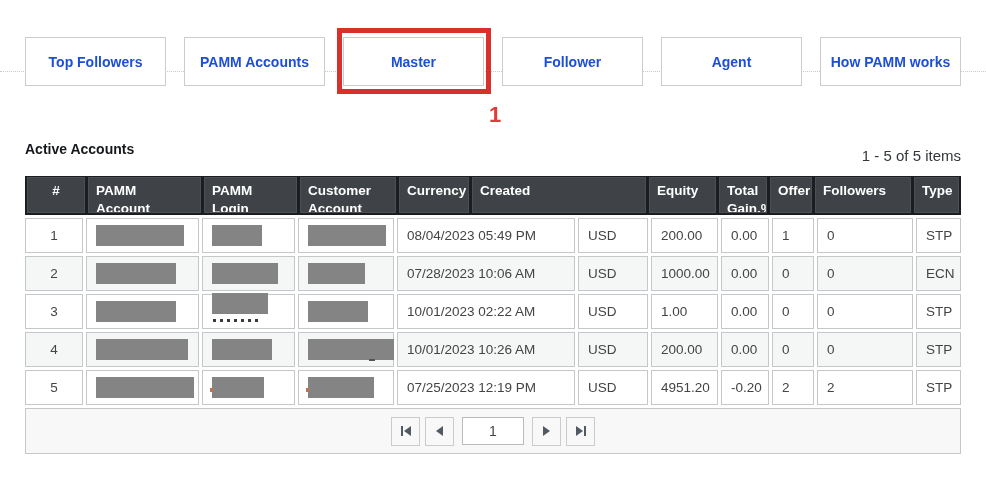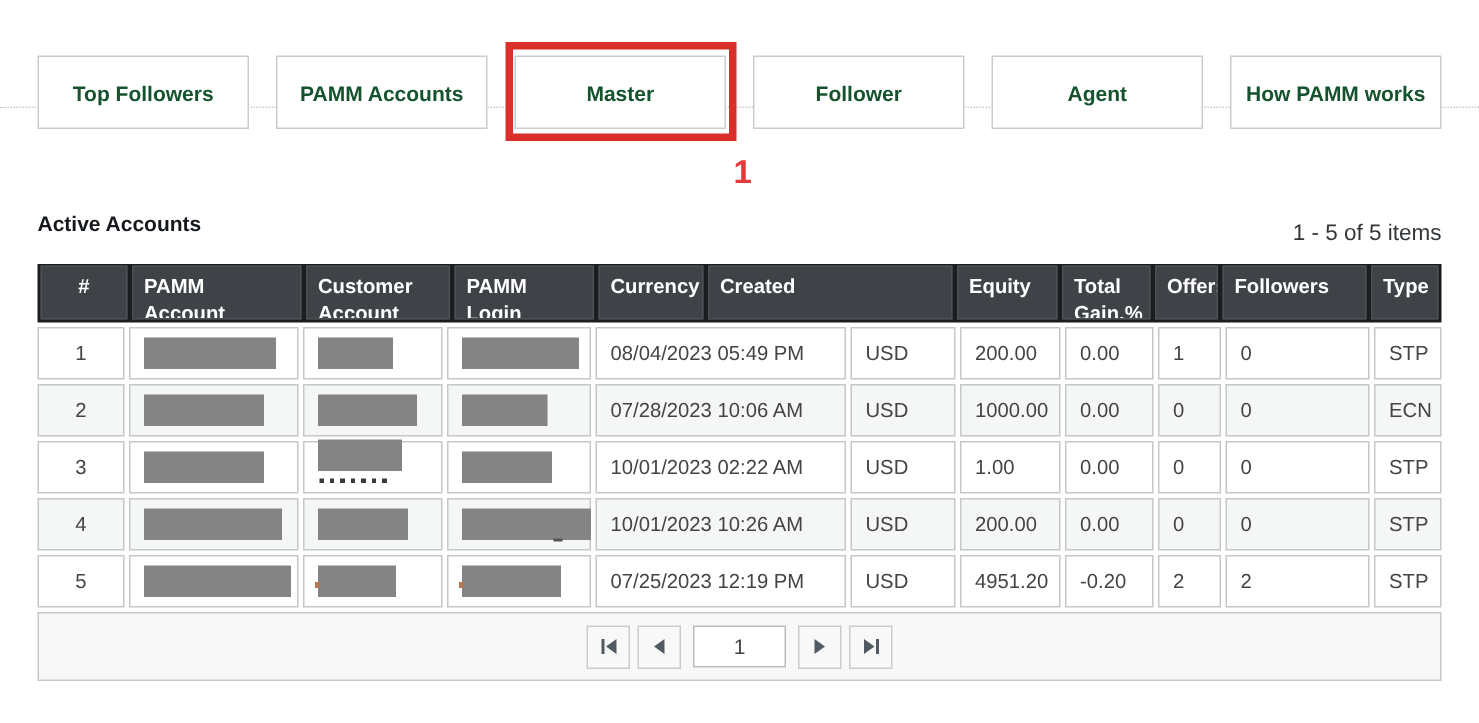--- a/index.html
+++ b/index.html
@@ -17,21 +17,21 @@
     border-top:1px dotted #c9c9c9; z-index:0;
   }
   .nav {
     position:absolute; top:37px; left:25px; width:936px;
     display:flex; justify-content:space-between; z-index:1;
   }
   .nav-btn {
     width:141px; height:49px; background:#fff;
     border:1px solid #cccccc;
     display:flex; align-items:center; justify-content:center;
-    font-size:14px; font-weight:bold; color:#14532d;
+    font-size:14px; font-weight:bold; color:#1d4ed8;
     cursor:pointer;
   }
   .annot-box {
     position:absolute; left:337px; top:28px; width:154px; height:66px;
     border:5px solid #d9302c; z-index:2; pointer-events:none;
   }
   .annot-num {
     position:absolute; left:489px; top:102px;
     font-size:22px; font-weight:bold; color:#e23a3a; z-index:2;
   }
@@ -66,21 +66,21 @@
     border:1px solid #c5c8ca; background:#fff;
     height:35px; display:flex; align-items:center;
     padding:0 9px; font-size:13.5px; color:#444;
     position:relative; overflow:visible;
   }
   .grow.alt .gc { background:#f5f6f6; }
   .gc.center { justify-content:center; }
 
   
   .c-num{width:58px}.c-acct{width:113px}.c-login{width:93px}.c-cust{width:96px}
-  .c-created{flex:1}.c-curr{width:70px}.c-eq{width:67px}.c-gain{width:59px}
+  .c-created{flex:1}.c-curr{width:70px}.c-eq{width:67px}.c-gain{width:48px}
   .c-off{width:42px}.c-fol{width:96px}.c-type{width:45px}
 
   
   .redact { height:21px; background:#848484; flex:none; }
   .redact.up { transform:translateY(-8px); }
   .remnant {
     position:absolute; left:10px; bottom:6px; height:3px; width:48px;
     background:repeating-linear-gradient(90deg,#3a3a3a 0 3px,transparent 3px 7px);
   }
   .remnant.dash { left:auto; right:18px; bottom:5px; width:6px; height:2px; background:#555; }
@@ -126,22 +126,22 @@
 <div class="annot-num">1</div>
 
 <div class="section-title">Active Accounts</div>
 <div class="items-summary">1 - 5 of 5 items</div>
 
 <div class="grid">
 
   <div class="ghead">
     <div class="gh c-num center">#</div>
     <div class="gh c-acct">PAMM Account</div>
+    <div class="gh c-login">PAMM Login</div>
     <div class="gh c-cust">Customer Account</div>
-    <div class="gh c-login">PAMM Login</div>
     <div class="gh c-curr">Currency</div>
     <div class="gh c-created">Created</div>
     <div class="gh c-eq">Equity</div>
     <div class="gh c-gain">Total Gain,%</div>
     <div class="gh c-off">Offers</div>
     <div class="gh c-fol">Followers</div>
     <div class="gh c-type">Type</div>
   </div>
 
   <div class="grow">

